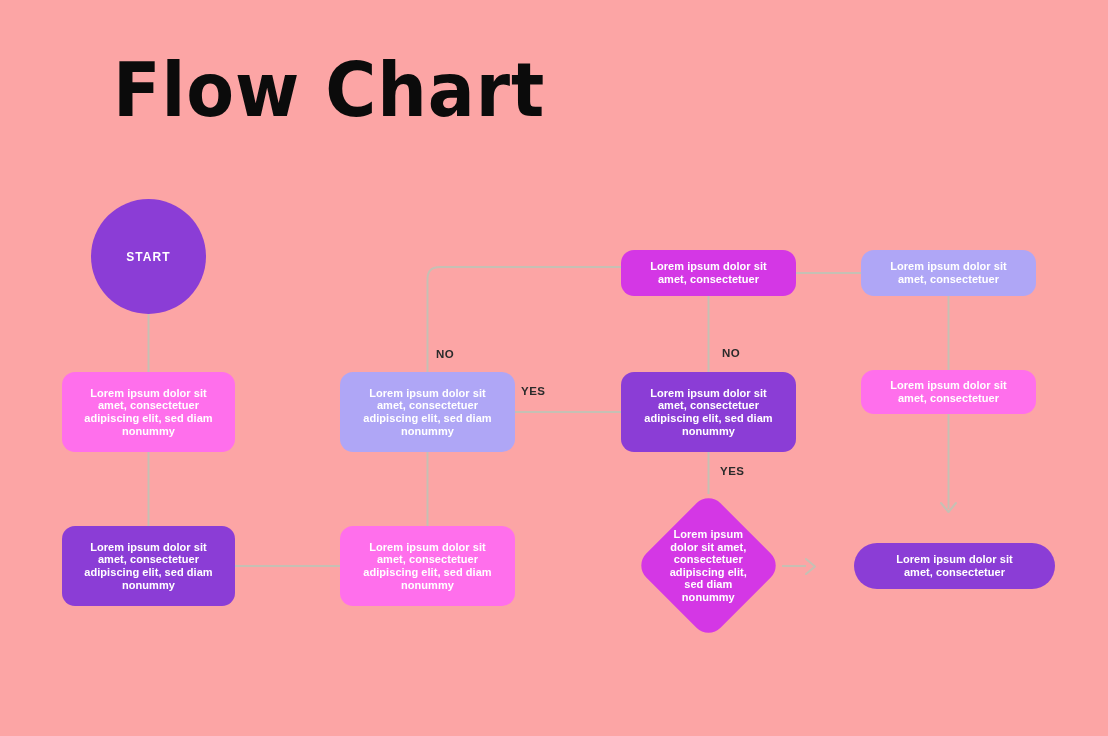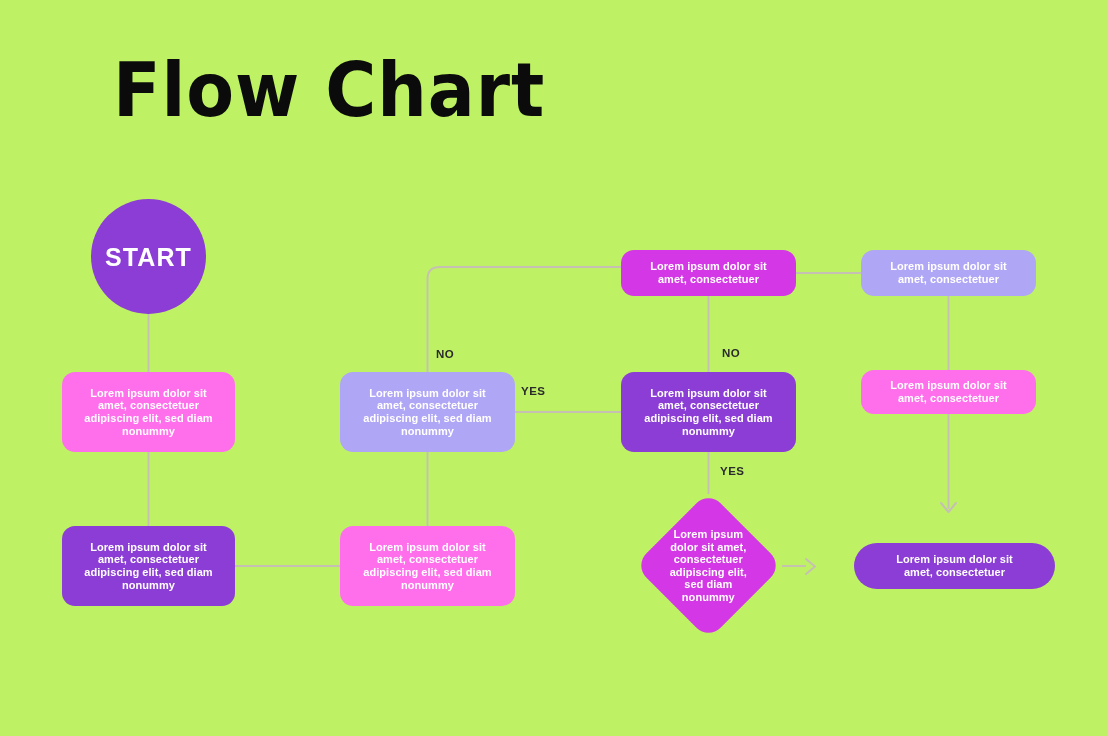--- a/index.html
+++ b/index.html
@@ -2,21 +2,21 @@
 <html><head>
 <meta charset="utf-8">
 <style>
   * { margin:0; padding:0; box-sizing:border-box; }
   html, body {
     width:1108px; height:736px;
     background:#FFFFFF;
     font-family:"Liberation Sans", sans-serif;
     overflow:hidden;
   }
-  #stage { position:relative; width:1108px; height:736px; background:#bef264; }
+  #stage { position:relative; width:1108px; height:736px; background:#fca5a5; }
 
   
   #title {
     position:absolute; left:113px; top:50px;
     font-size:74px; line-height:80px;
     font-weight:bold;
     letter-spacing:1px;
     color:#0B0B0B;
     font-family:"DejaVu Sans", sans-serif;
     transform:scaleX(0.94);
@@ -40,21 +40,21 @@
     line-height:12.6px;
     font-weight:700;
     letter-spacing:0.05px;
     padding:0 10px;
     white-space:pre-line;
   }
 
   
   .circle { border-radius:50%; }
   .circle .txt {
-    font-size:25px; font-weight:bold; letter-spacing:1.1px;
+    font-size:12px; font-weight:bold; letter-spacing:1.1px;
     line-height:20px;
   }
 
   
   .rect { border-radius:13px; }
   .rect-lg { border-radius:23px; }
 
   
   .diamond {
     border-radius:17px;

